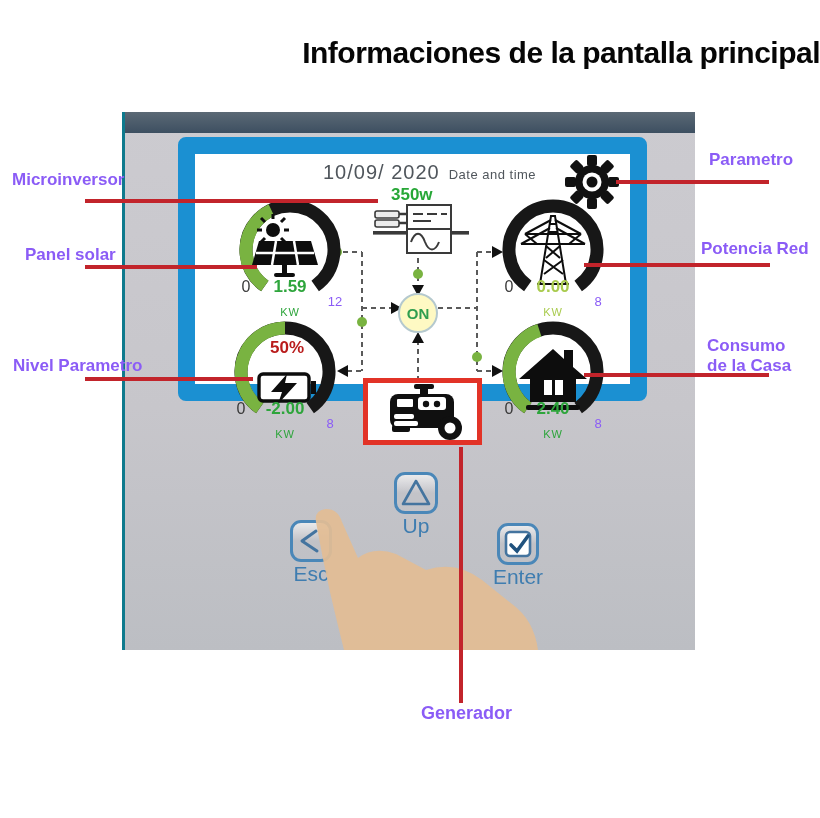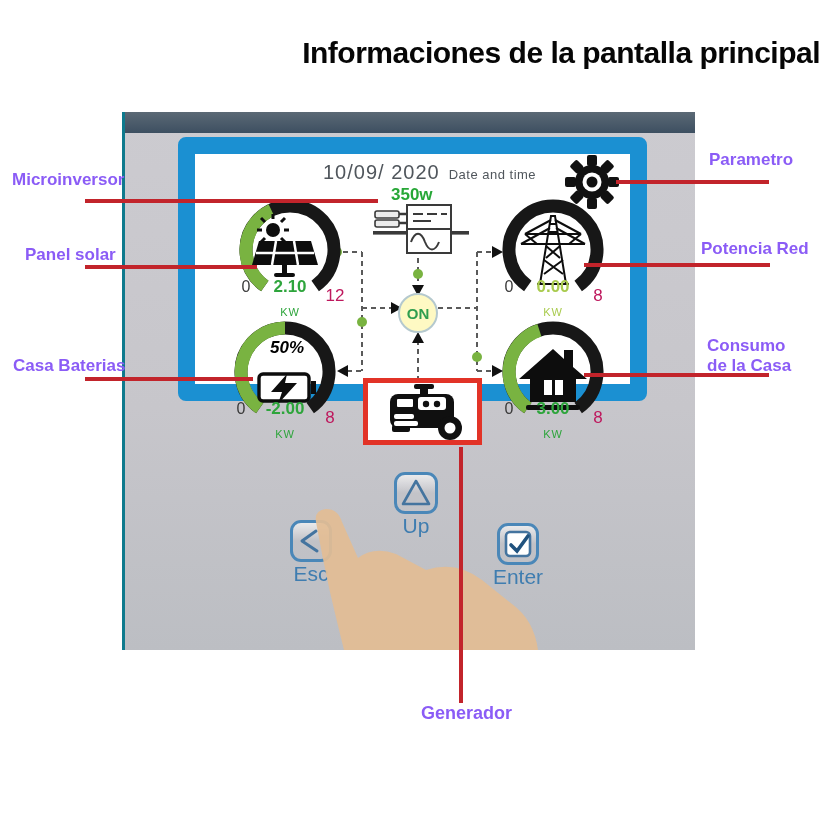--- a/index.html
+++ b/index.html
@@ -28,26 +28,26 @@
   .micro-power { position:absolute; left:196px; top:31px; width:70px; text-align:left;
                  font-size:17px; font-weight:bold; color:#27a737; }
 
   .gauge { position:absolute; width:120px; height:116px; }
   .g-solar { left:35px; top:40px; }
   .g-grid  { left:298px; top:40px; }
   .g-batt  { left:30px; top:162px; }
   .g-house { left:298px; top:162px; }
   .gauge span { position:absolute; text-align:center; }
   .g-min { left:4px; top:84px; width:24px; font-size:16px; color:#3a3a3a; }
-  .g-max { left:92px; top:92px; width:26px; font-size:17px; color:#be185d; }
+  .g-max { left:92px; top:100px; width:26px; font-size:13px; color:#8b5cf6; }
   .g-val { left:28px; top:83px; width:64px; font-size:17px; font-weight:bold; color:#2ea53c; }
   .g-unit{ left:28px; top:112px; width:64px; font-size:11px; font-weight:normal;
            letter-spacing:1px; color:#2ea53c; }
   .val-pale { color:#a9cb4e !important; }
-  .g-pct { left:0; top:22px; width:124px; font-size:17px; font-weight:bold; color:#000000;font-style:italic; }
+  .g-pct { left:0; top:22px; width:124px; font-size:17px; font-weight:bold; color:#b91c1c; }
 
   .on-badge { position:absolute; left:203px; top:139px; width:40px; height:40px;
               border:2.5px solid #b5c9ce; border-radius:50%; background:#fef9c3;
               display:flex; align-items:center; justify-content:center;
               font-size:15px; font-weight:bold; color:#2f9e4f; }
 
   .gen-box { position:absolute; left:168px; top:224px; width:119px; height:67px;
              border:5px solid #e23327; background:#fff; }
 
   
@@ -154,21 +154,21 @@
             <rect x="44" y="79" width="21" height="4" rx="2"></rect>
           </g>
           <g stroke="#0d0d0d" stroke-width="3">
             <path d="M43,25 V20 M43,47 V52 M32,36 H27 M54,36 H59 M35,28 L31,24 M51,28 L55,24 M35,44 L31,48 M51,44 L55,48"></path>
           </g>
           <g stroke="#fff" stroke-width="2.5">
             <path d="M26,59 H84 M46,47 L42,71 M64,47 L68,71"></path>
           </g>
         </svg>
         <span class="g-min">0</span>
-        <span class="g-val">2.10</span>
+        <span class="g-val">1.59</span>
         <span class="g-unit">KW</span>
         <span class="g-max">12</span>
       </div>
 
       <div class="gauge g-grid">
         <svg width="120" height="116" viewBox="0 0 120 116">
           <path d="M34.8,92 A44,44 0 1 1 85.2,92" stroke="#171717" stroke-width="13" fill="none"></path>
           <g stroke="#0d0d0d" stroke-width="2" fill="none">
             <path d="M47,90 L58,22 L62,22 L73,90"></path>
             <path d="M44,90 L76,90"></path>
@@ -206,21 +206,21 @@
           <path d="M34.8,92 A44,44 0 0 1 46.4,14.2" stroke="#79b341" stroke-width="13" fill="none"></path>
           <g fill="#0d0d0d">
             <polygon points="26,63 60,33 71,43 71,34 80,34 80,51 94,63"></polygon>
             <rect x="37" y="57" width="46" height="29"></rect>
             <rect x="33" y="89" width="54" height="5" rx="2"></rect>
           </g>
           <rect x="51" y="64" width="8" height="15" fill="#fff"></rect>
           <rect x="62" y="64" width="8" height="15" fill="#fff"></rect>
         </svg>
         <span class="g-min">0</span>
-        <span class="g-val">3.00</span>
+        <span class="g-val">2.40</span>
         <span class="g-unit">KW</span>
         <span class="g-max">8</span>
       </div>
 
       <div class="on-badge">ON</div>
 
       <div class="gen-box">
         <svg width="109" height="57" viewBox="0 0 109 57">
           <g fill="#101010">
             <rect x="46" y="1" width="20" height="5" rx="2"></rect>
@@ -270,20 +270,20 @@
   <div class="rline h" style="left:85px;  top:199px; width:293px;"></div>
   <div class="rline h" style="left:85px;  top:265px; width:172px;"></div>
   <div class="rline h" style="left:85px;  top:377px; width:168px;"></div>
   <div class="rline h" style="left:616px; top:180px; width:153px;"></div>
   <div class="rline h" style="left:584px; top:263px; width:186px;"></div>
   <div class="rline h" style="left:584px; top:373px; width:185px;"></div>
   <div class="rline v" style="left:459px; top:447px; height:256px;"></div>
 
   <div class="callout" style="left:12px;  top:170px;">Microinversor</div>
   <div class="callout" style="left:25px;  top:245px;">Panel solar</div>
-  <div class="callout" style="left:13px;  top:356px;">Casa Baterias</div>
+  <div class="callout" style="left:13px;  top:356px;">Nivel Parametro</div>
   <div class="callout" style="left:709px; top:150px;">Parametro</div>
   <div class="callout" style="left:701px; top:239px;">Potencia Red</div>
   <div class="callout" style="left:707px; top:336px;">Consumo</div>
   <div class="callout" style="left:707px; top:356px;">de la Casa</div>
   <div class="callout gen-label" style="left:421px; top:703px;">Generador</div>
 
 </div>
 
 </body></html>

